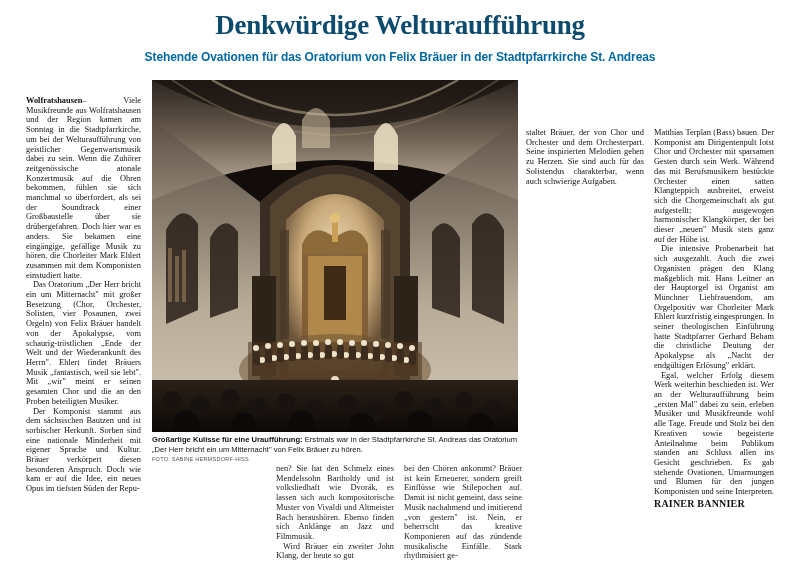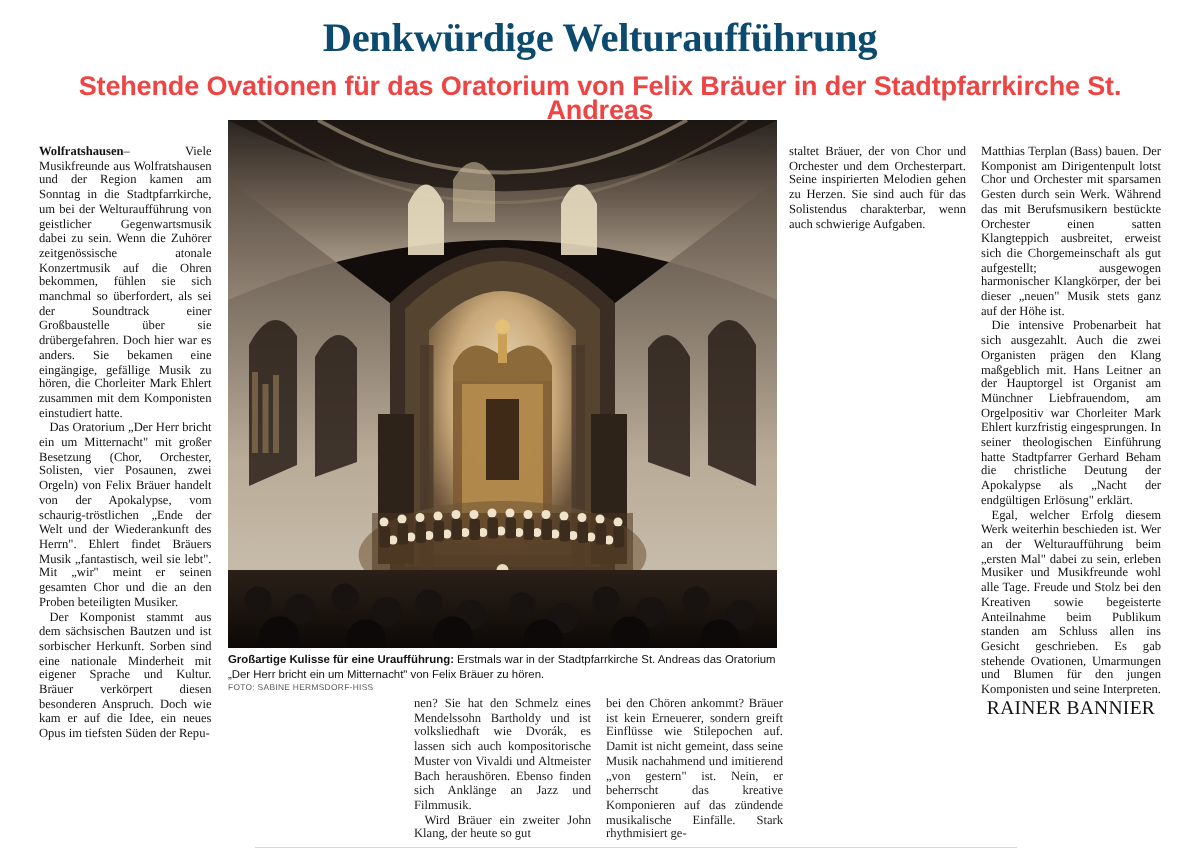--- a/index.html
+++ b/index.html
@@ -35,23 +35,23 @@
     line-height: 30px;
     letter-spacing: -0.2px;
     margin: 0;
     padding-top: 2px;
     color: #0c4a6e;
   }
   .subhead {
     text-align: center;
     font-family: "Liberation Sans", sans-serif;
     font-weight: bold;
-    font-size: 18px;
+    font-size: 12px;
     line-height: 16px;
-    color: #ef4444;
+    color: #0369a1;
     margin: 9px 0 0 0;
     letter-spacing: -0.1px;
   }
 
   
   .body-area {
     position: absolute;
     top: 72px;
     left: 0;
     width: 748px;
@@ -72,21 +72,21 @@
     margin: 0;
     text-indent: 7px;
   }
   .col p.first {
     text-indent: 0;
   }
   .col-1 { left: 0; }
   .col-3 { left: 504px; }
   .col-4 { left: 630px; }
 
-  .col-2, .col-3, .col-4 { width: 118px; }
+  .col-2, .col-3, .col-4 { width: 118px; margin-top: 32px; }
   .col-3 { left: 500px; width: 118px; }
   .col-4 { left: 628px; width: 120px; }
 
   .kicker {
     font-weight: bold;
     font-size: 8.4px;
   }
 
   
   .photo-block {
@@ -135,23 +135,23 @@
     hyphens: auto;
     -webkit-hyphens: auto;
   }
   .pc p { margin: 0; text-indent: 7px; }
   .pc p.first { text-indent: 0; }
   .pc-1 { left: 0; }
   .pc-2 { left: 124px; }
   .pc-3 { left: 252px; }
 
   .signature {
-    font-weight: normal;
-    font-size: 13px;
-    text-align: center;
+    font-weight: bold;
+    font-size: 10px;
+    text-align: left;
     display: block;
     margin-top: 2px;
     letter-spacing: 0.2px;
   }
 
   
   .photo svg { display: block; }
 </style>
 </head>
 <body>

